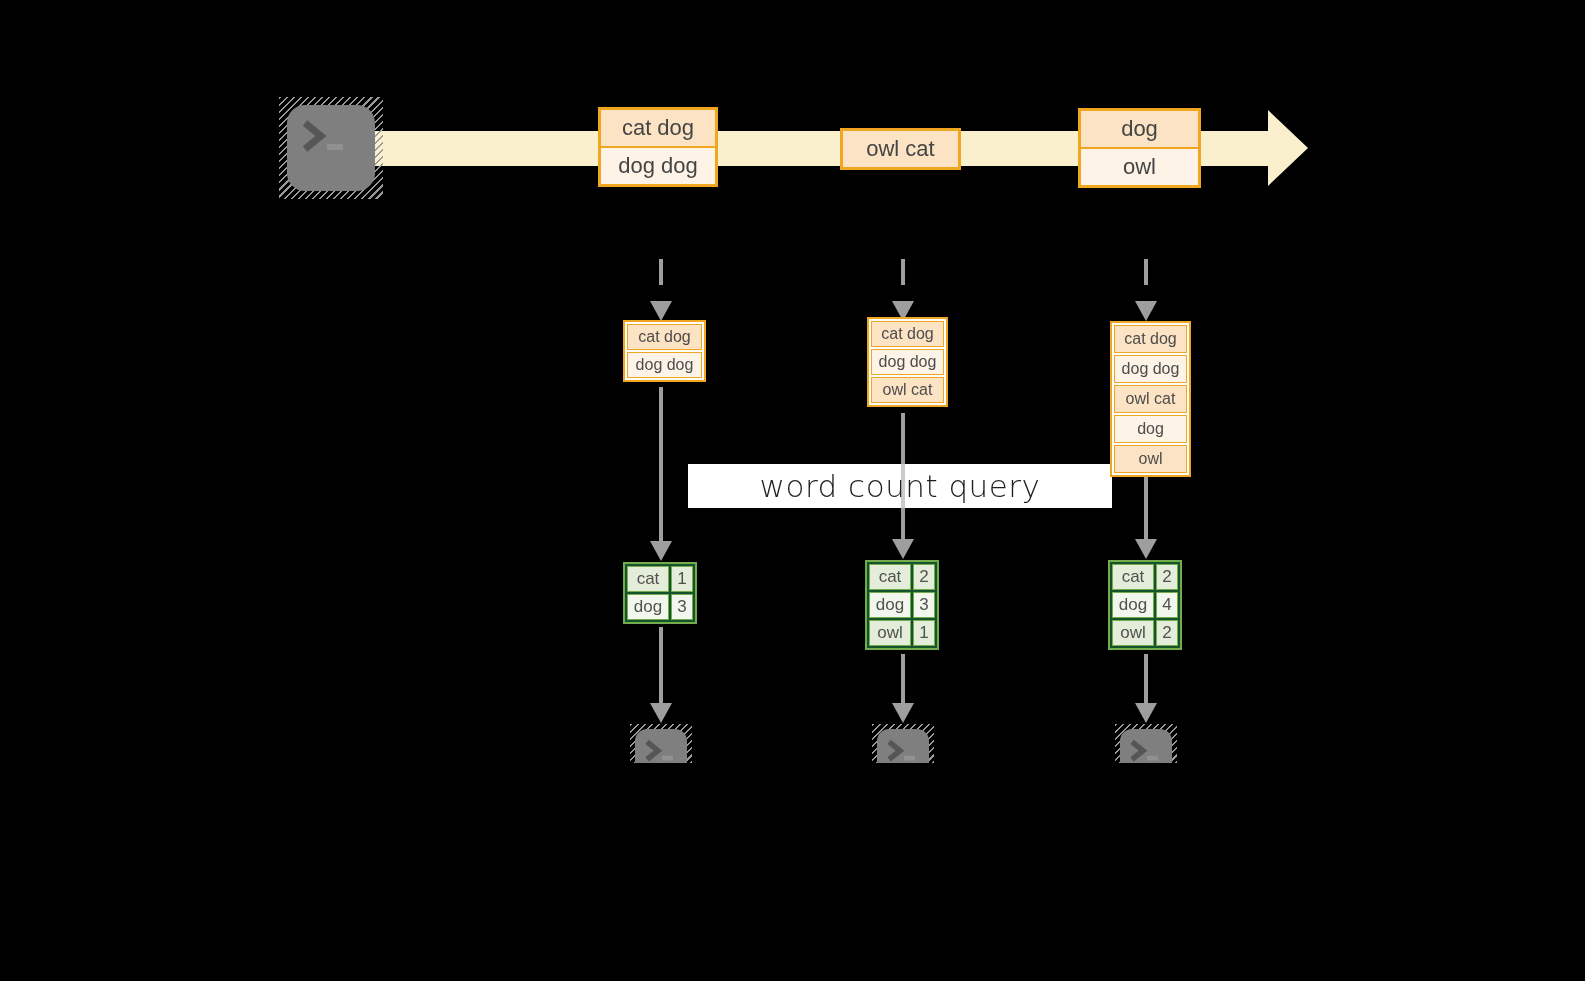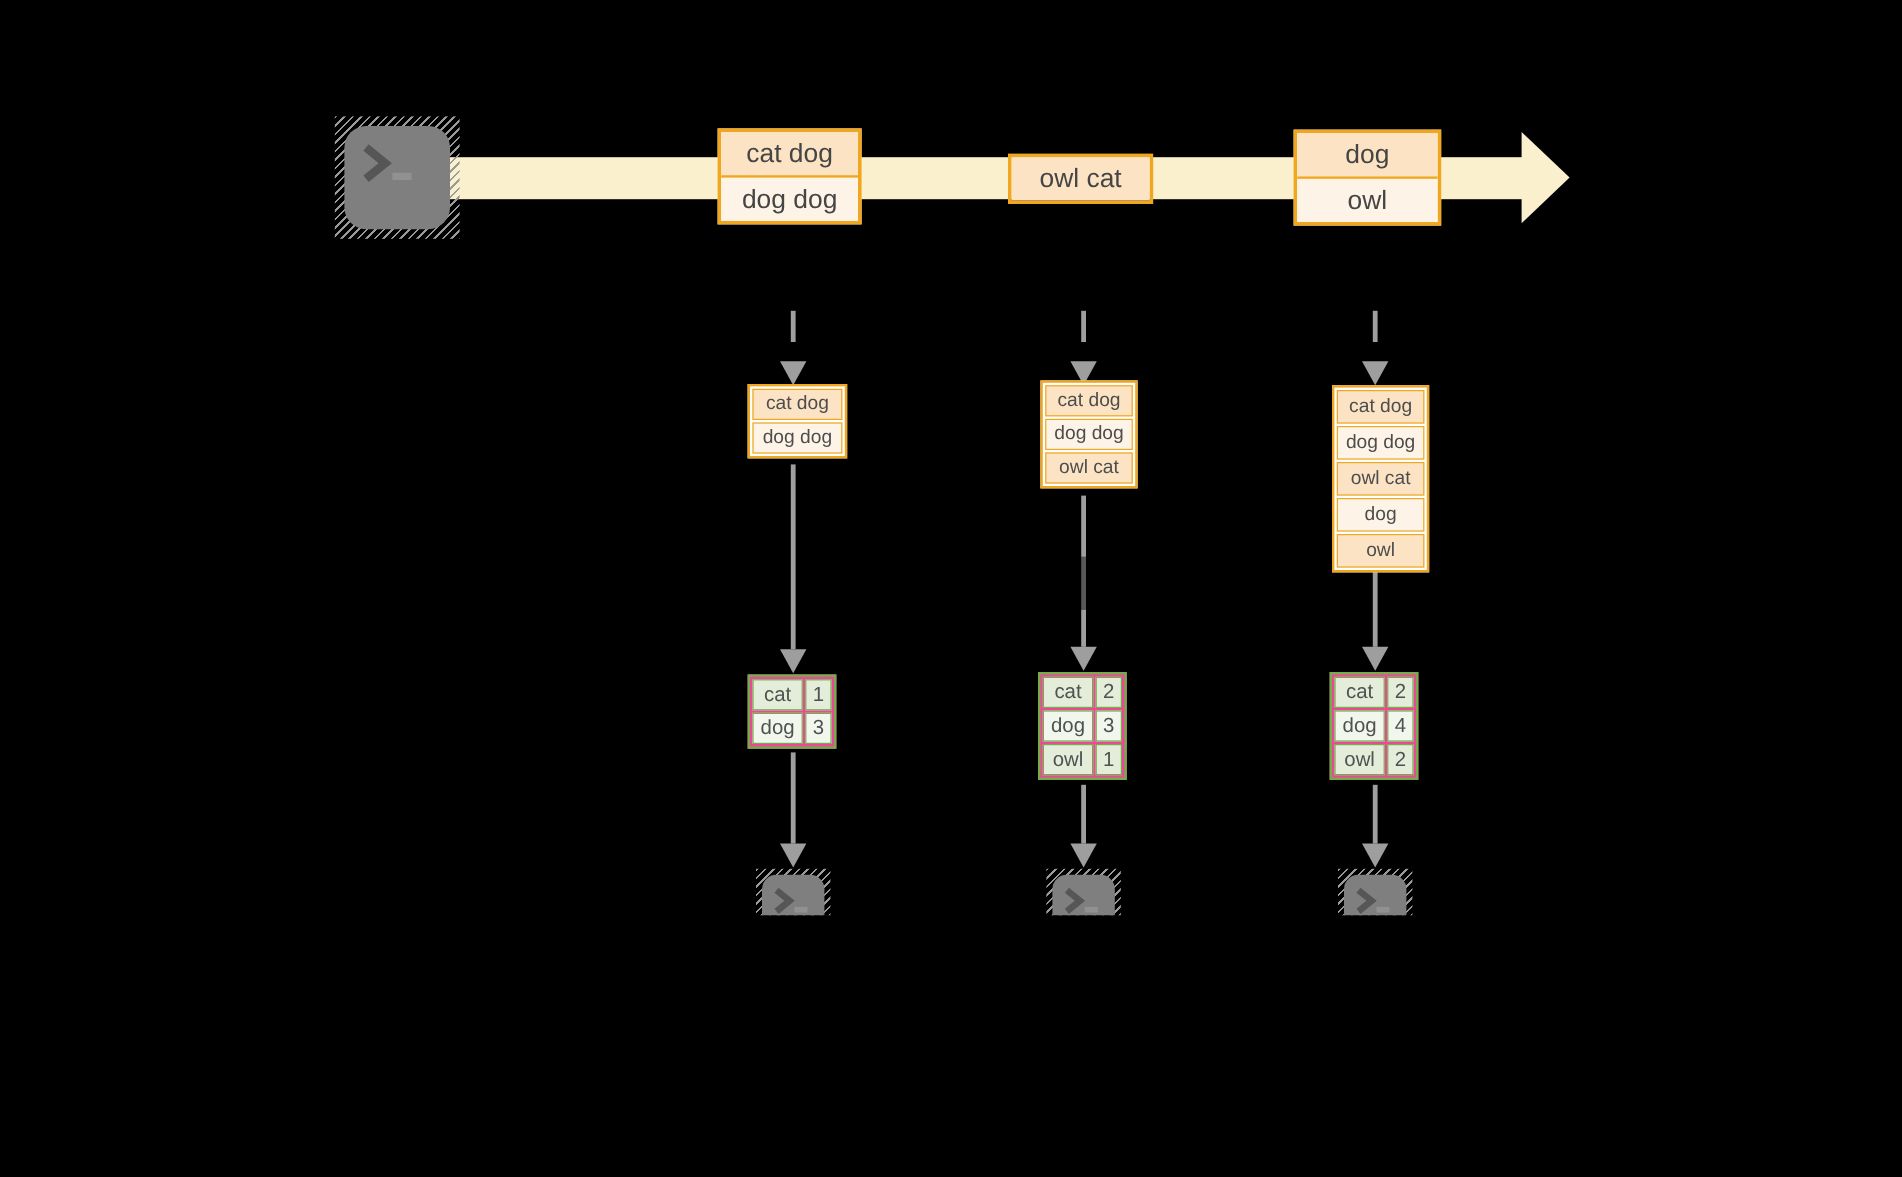--- a/index.html
+++ b/index.html
@@ -36,21 +36,21 @@
                font-size:16px;color:#4d4d4d;}
   .stack.tall .cell{height:26px;}
 
   
   .banner{position:absolute;left:688px;top:464px;width:424px;height:44px;background:#fff;z-index:2;
           display:flex;align-items:center;justify-content:center;
           font-family:"DejaVu Sans","Liberation Sans",sans-serif;font-weight:200;
           font-size:31px;color:#1f1f1f;letter-spacing:0.5px;}
 
   
-  .ctable{position:absolute;z-index:4;border:2.5px solid #74AC4C;background:#ec4899;padding:2px;
+  .ctable{position:absolute;z-index:4;border:2.5px solid #74AC4C;background:#14532d;padding:2px;
           display:flex;flex-direction:column;gap:2px;}
   .trow{display:flex;gap:2px;}
   .tcell{border:1.5px solid #74AC4C;height:24px;display:flex;align-items:center;justify-content:center;
          font-size:17px;color:#515151;}
   .tcell.word{width:40px;}
   .tcell.num{width:20px;}
   .gfill-dark{background:#E3EDD9;}
   .gfill-light{background:#F2F7EE;}
 
   
@@ -106,20 +106,23 @@
       <div class="cell fill-dark">owl cat</div>
     </div>
   <div class="stack tall" style="left:1110px;top:321px;width:73px;">
       <div class="cell fill-dark">cat dog</div>
       <div class="cell fill-light">dog dog</div>
       <div class="cell fill-dark">owl cat</div>
       <div class="cell fill-light">dog</div>
       <div class="cell fill-dark">owl</div>
     </div>
 
+  <div class="banner">
+    <span>word count query</span>
+  </div>
 
   <div class="vline" style="left:659px;top:387px;height:154px;"></div>
   <div class="vhead" style="left:650px;top:541px;"></div>
 
   <div class="vline" style="left:901px;top:413px;height:51px;"></div>
   <div class="vline faded" style="left:901px;top:464px;height:44px;"></div>
   <div class="vline" style="left:901px;top:508px;height:31px;"></div>
   <div class="vhead" style="left:892px;top:539px;"></div>
 
   <div class="vline" style="left:1144px;top:475px;height:64px;"></div>

